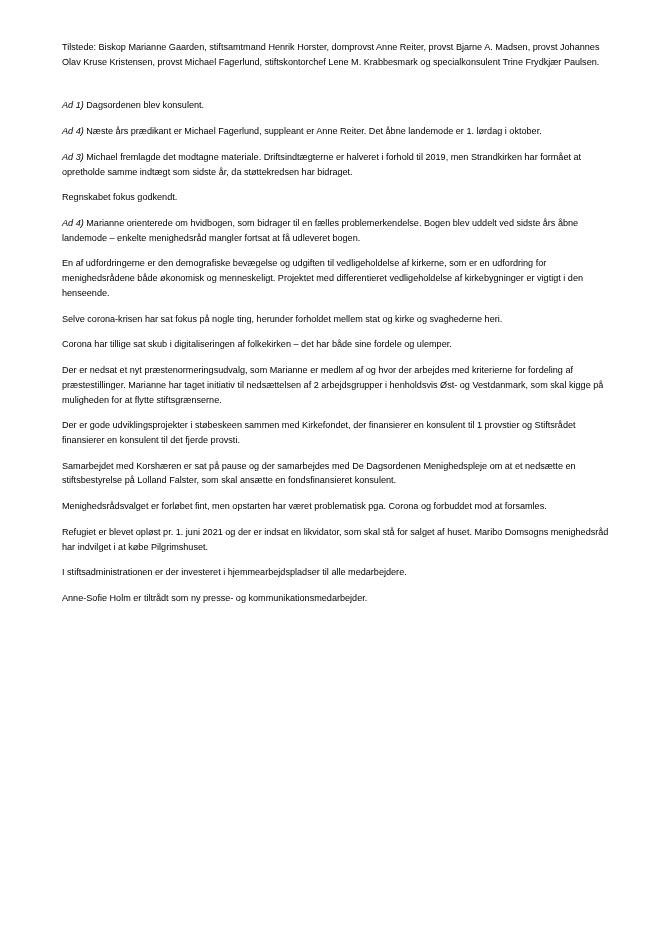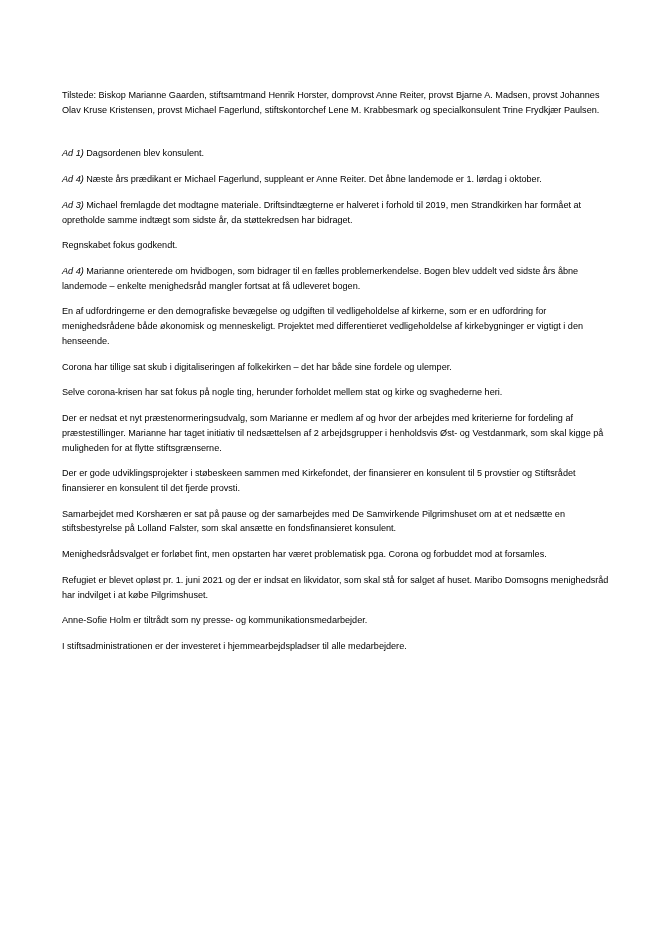--- a/index.html
+++ b/index.html
@@ -12,21 +12,21 @@
     height: 950px;
     font-family: "Liberation Sans", sans-serif;
     color: #000000;
     -webkit-font-smoothing: antialiased;
   }
   .page {
     position: relative;
     width: 672px;
     height: 950px;
     box-sizing: border-box;
-    padding: 88px 62px 40px 62px;
+    padding: 40px 62px 40px 62px;
   }
   .doc-body {
     font-size: 9.1px;
     line-height: 1.62;
     text-align: left;
   }
   p.para {
     margin: 0 0 11px 0;
   }
   .gap-lg {
@@ -54,34 +54,34 @@
     <p class="para"><span class="lead">Ad 4)</span><span> Næste års prædikant er Michael Fagerlund, suppleant er Anne Reiter. Det åbne landemode er 1. lørdag i oktober.</span></p>
 
     <p class="para"><span class="lead">Ad 3)</span><span> Michael fremlagde det modtagne materiale. Driftsindtægterne er halveret i forhold til 2019, men Strandkirken har formået at opretholde samme indtægt som sidste år, da støttekredsen har bidraget.</span></p>
 
     <p class="para"><span class="lead"></span><span>Regnskabet fokus godkendt.</span></p>
 
     <p class="para"><span class="lead">Ad 4)</span><span> Marianne orienterede om hvidbogen, som bidrager til en fælles problemerkendelse. Bogen blev uddelt ved sidste års åbne landemode – enkelte menighedsråd mangler fortsat at få udleveret bogen.</span></p>
 
     <p class="para">En af udfordringerne er den demografiske bevægelse og udgiften til vedligeholdelse af kirkerne, som er en udfordring for menighedsrådene både økonomisk og menneskeligt. Projektet med differentieret vedligeholdelse af kirkebygninger er vigtigt i den henseende.</p>
 
+    <p class="para">Selve corona-krisen har sat fokus på nogle ting, herunder forholdet mellem stat og kirke og svaghederne heri.</p>
+
     <p class="para">Corona har tillige sat skub i digitaliseringen af folkekirken – det har både sine fordele og ulemper.</p>
-
-    <p class="para">Selve corona-krisen har sat fokus på nogle ting, herunder forholdet mellem stat og kirke og svaghederne heri.</p>
 
 
 
     <p class="para">Der er nedsat et nyt præstenormeringsudvalg, som Marianne er medlem af og hvor der arbejdes med kriterierne for fordeling af præstestillinger. Marianne har taget initiativ til nedsættelsen af 2 arbejdsgrupper i henholdsvis Øst- og Vestdanmark, som skal kigge på muligheden for at flytte stiftsgrænserne.</p>
 
-    <p class="para">Der er gode udviklingsprojekter i støbeskeen sammen med Kirkefondet, der finansierer en konsulent til 5 provstier og Stiftsrådet finansierer en konsulent til det fjerde provsti.</p>
+    <p class="para">Der er gode udviklingsprojekter i støbeskeen sammen med Kirkefondet, der finansierer en konsulent til 1 provstier og Stiftsrådet finansierer en konsulent til det fjerde provsti.</p>
 
-    <p class="para">Samarbejdet med Korshæren er sat på pause og der samarbejdes med De Samvirkende Pilgrimshuset om at et nedsætte en stiftsbestyrelse på Lolland Falster, som skal ansætte en fondsfinansieret konsulent.</p>
+    <p class="para">Samarbejdet med Korshæren er sat på pause og der samarbejdes med De Dagsordenen Menighedspleje om at et nedsætte en stiftsbestyrelse på Lolland Falster, som skal ansætte en fondsfinansieret konsulent.</p>
 
     <p class="para">Menighedsrådsvalget er forløbet fint, men opstarten har været problematisk pga. Corona og forbuddet mod at forsamles.</p>
 
     <p class="para">Refugiet er blevet opløst pr. 1. juni 2021 og der er indsat en likvidator, som skal stå for salget af huset. Maribo Domsogns menighedsråd har indvilget i at købe Pilgrimshuset.</p>
 
+    <p class="para">I stiftsadministrationen er der investeret i hjemmearbejdspladser til alle medarbejdere.</p>
+
     <p class="para">Anne-Sofie Holm er tiltrådt som ny presse- og kommunikationsmedarbejder.</p>
-
-    <p class="para">I stiftsadministrationen er der investeret i hjemmearbejdspladser til alle medarbejdere.</p>
 
   </div>
 </div>
 
 </body></html>

